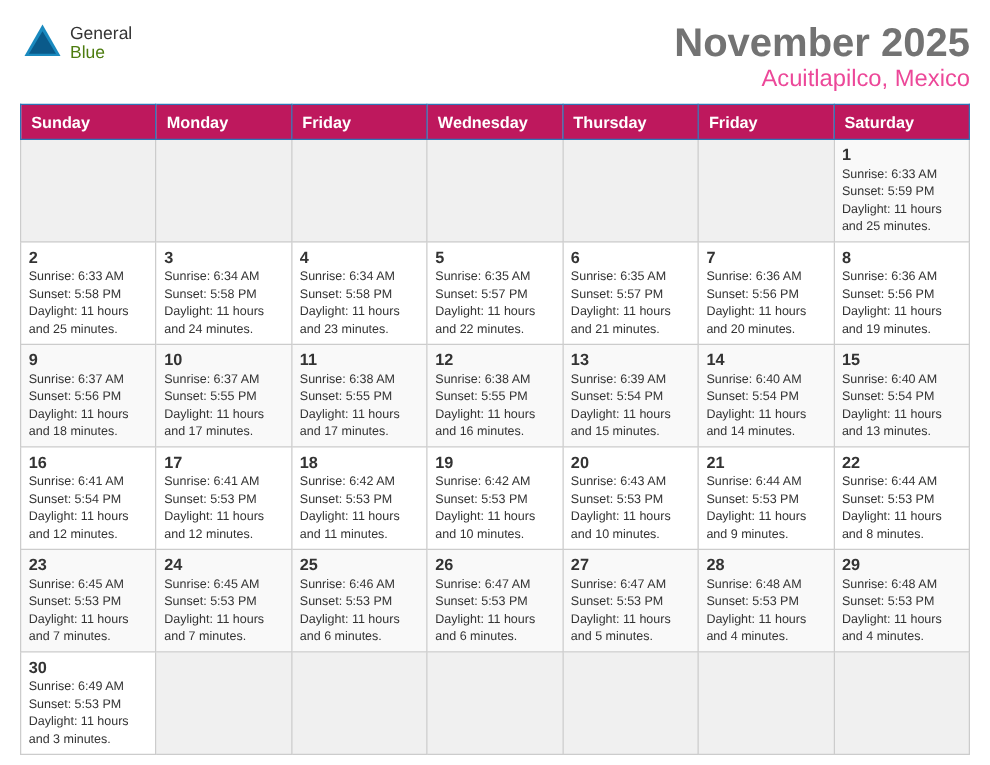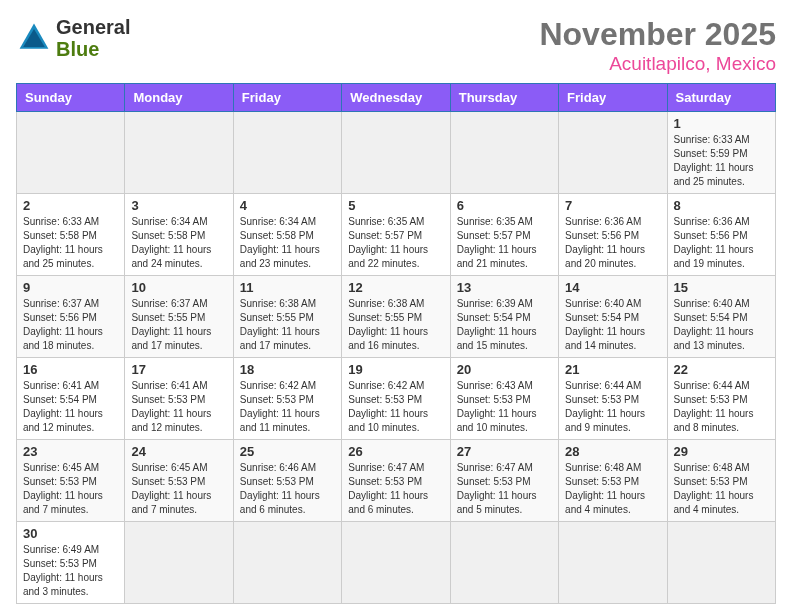--- a/index.html
+++ b/index.html
@@ -15,22 +15,22 @@
       justify-content: space-between;
       align-items: flex-start;
       margin-bottom: 8px;
     }
     .logo {
       display: flex;
       align-items: center;
       gap: 4px;
     }
     .logo-text {
-      font-size: 20px;
-      font-weight: bold;
+      font-size: 14px;
+      font-weight: normal;
       color: #333;
       line-height: 1.1;
     }
     .logo-text span {
       color: #4d7c0f;
     }
     .logo-icon {
       width: 36px;
       height: 36px;
     }
@@ -44,21 +44,21 @@
     }
     .location {
       font-size: 19px;
       color: #ec4899;
     }
     table {
       width: 100%;
       border-collapse: collapse;
     }
     thead tr th {
-      background-color: #8b5cf6;
+      background-color: #be185d;
       color: #fff;
       text-align: left;
       padding: 6px 8px;
       font-size: 13px;
       font-weight: bold;
       border: 1px solid #2e75b6;
     }
     tbody tr td {
       border: 1px solid #ccc;
       vertical-align: top;

